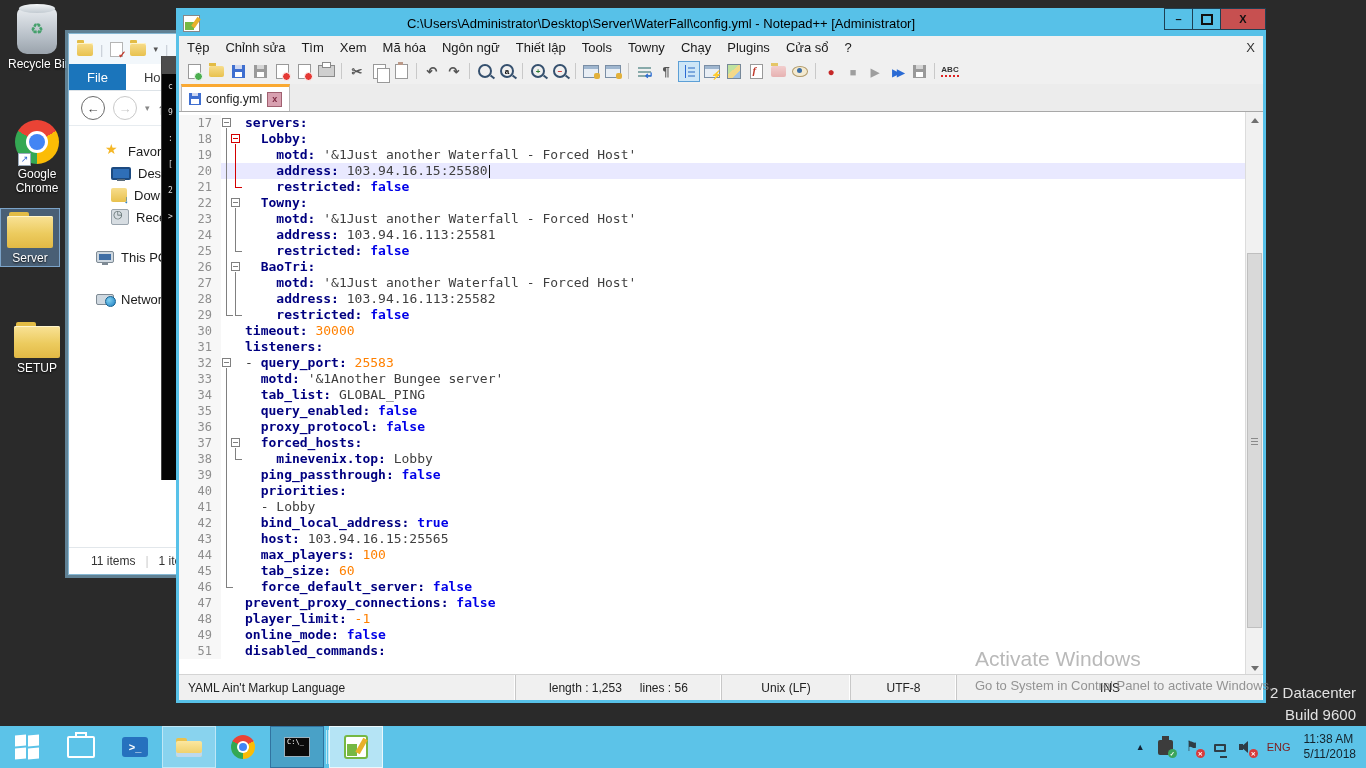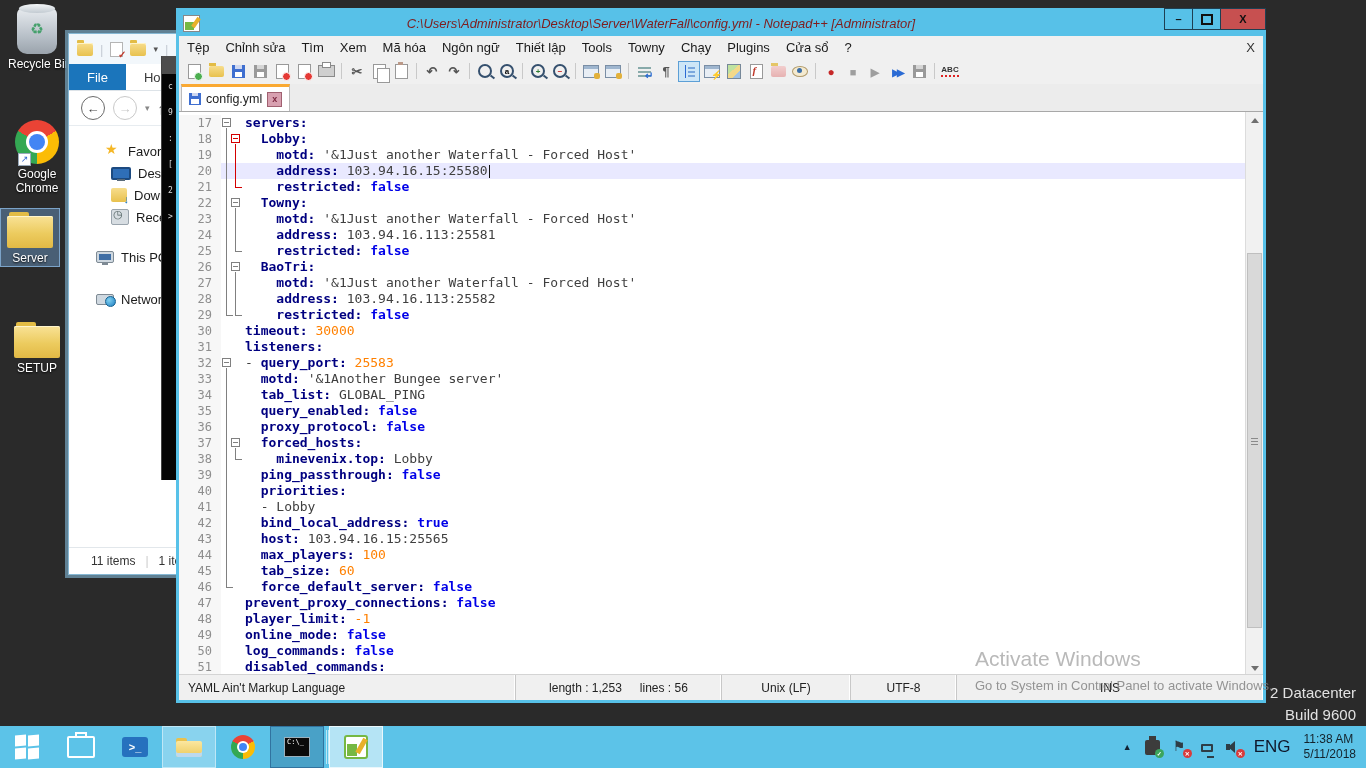--- a/index.html
+++ b/index.html
@@ -75,22 +75,22 @@
        align-items:center;font-size:12px;color:#333;background:#fff;}
   .ex-status .s1{padding-left:22px;}
   .ex-status .sep{margin:0 10px;color:#ccc;}
   
   .npp{position:absolute;left:176px;top:8px;width:1090px;height:695px;z-index:10;
        border:3px solid #57c1e8;background:#f0f0f0;box-sizing:border-box;}
   .npp-title{height:25px;background:#57c1e8;display:flex;align-items:center;position:relative;}
   .npp-ico{width:15px;height:15px;margin-left:4px;background:#fff;border:1px solid #888;position:relative;}
   .npp-ico:before{content:"";position:absolute;left:1px;bottom:1px;right:5px;top:6px;background:#76b843;}
   .npp-ico:after{content:"";position:absolute;right:1px;top:1px;width:4px;height:11px;background:#e8b02a;transform:rotate(35deg);}
-  .npp-title .t-text{position:absolute;left:0;right:120px;text-align:center;color:#7f1d1d;font-size:13px;white-space:nowrap;
-       overflow:hidden;font-style:italic;}
+  .npp-title .t-text{position:absolute;left:0;right:120px;text-align:center;color:#000000;font-size:13px;white-space:nowrap;
+       overflow:hidden;}
   .winbtns{position:absolute;right:-3px;top:-3px;display:flex;}
   .wbtn{width:27px;height:20px;border:1px solid #1e3f52;border-left:none;display:flex;align-items:center;
        justify-content:center;color:#111;font-size:11px;font-weight:bold;background:#57c1e8;}
   .wbtn.first{border-left:1px solid #1e3f52;}
   .wbtn.max span{width:8px;height:7px;border:2px solid #111;display:block;}
   .wbtn.close{width:44px;background:#c75050;}
   .npp-menu{height:22px;display:flex;align-items:center;font-size:13px;color:#1a1a1a;position:relative;background:#f0f0f0;}
   .mitem{padding:0 8px;}
   .menu-x{position:absolute;right:8px;font-size:13px;color:#333;}
   .npp-toolbar{height:26px;display:flex;align-items:center;padding-left:4px;background:#f0f0f0;}
@@ -216,21 +216,21 @@
   .flag{background:transparent;}
   .flag:before{content:"⚑";position:absolute;left:0;top:-2px;font-size:14px;color:#2e3d46;}
   .netw{border:2px solid #2e3d46;border-radius:1px;width:12px;height:8px;box-sizing:border-box;margin-top:2px;}
   .netw:after{content:"";position:absolute;left:4px;top:10px;width:7px;height:2px;background:#2e3d46;}
   .spk:before{content:"";position:absolute;left:0;top:4px;width:4px;height:6px;background:#2e3d46;}
   .spk:after{content:"";position:absolute;left:2px;top:1px;border-top:6px solid transparent;border-bottom:6px solid transparent;
       border-right:7px solid #2e3d46;}
   .tbadge{position:absolute;right:-4px;bottom:-3px;width:9px;height:9px;border-radius:50%;color:#fff;font-size:6px;
       font-weight:bold;display:flex;align-items:center;justify-content:center;}
   .tbadge.ok{background:#3ba55d;} .tbadge.err{background:#d83b3b;}
-  .lang{font-size:17px;color:#0f172a;}
+  .lang{font-size:11px;color:#7f1d1d;}
   .clock{font-size:12px;line-height:15px;color:#14232c;white-space:nowrap;}
 </style>
 </head>
 <body>
 
 <div class="screen">
 
   <div class="dicon" style="left:8px;top:8px;">
     <div class="bin"></div>
     <div class="dlabel">Recycle Bin</div>
@@ -779,27 +779,20 @@
             </div>
           </div>
           <div class="row">
             <div class="ln">49</div>
             <div class="lb">
               <div class="fold"></div>
               <div class="code"><span class="tk-k">online_mode:</span><span class="tk-p"> </span><span class="tk-b">false</span></div>
             </div>
           </div>
           <div class="row">
-            <div class="ln">50</div>
-            <div class="lb">
-              <div class="fold"></div>
-              <div class="code"><span class="tk-k">log_commands:</span><span class="tk-p"> </span><span class="tk-b">false</span></div>
-            </div>
-          </div>
-          <div class="row">
             <div class="ln">51</div>
             <div class="lb">
               <div class="fold"></div>
               <div class="code"><span class="tk-k">disabled_commands:</span></div>
             </div>
           </div>
         </div>
       <div class="vscroll">
         <div class="varr up">
             <span class="tri u"></span>

